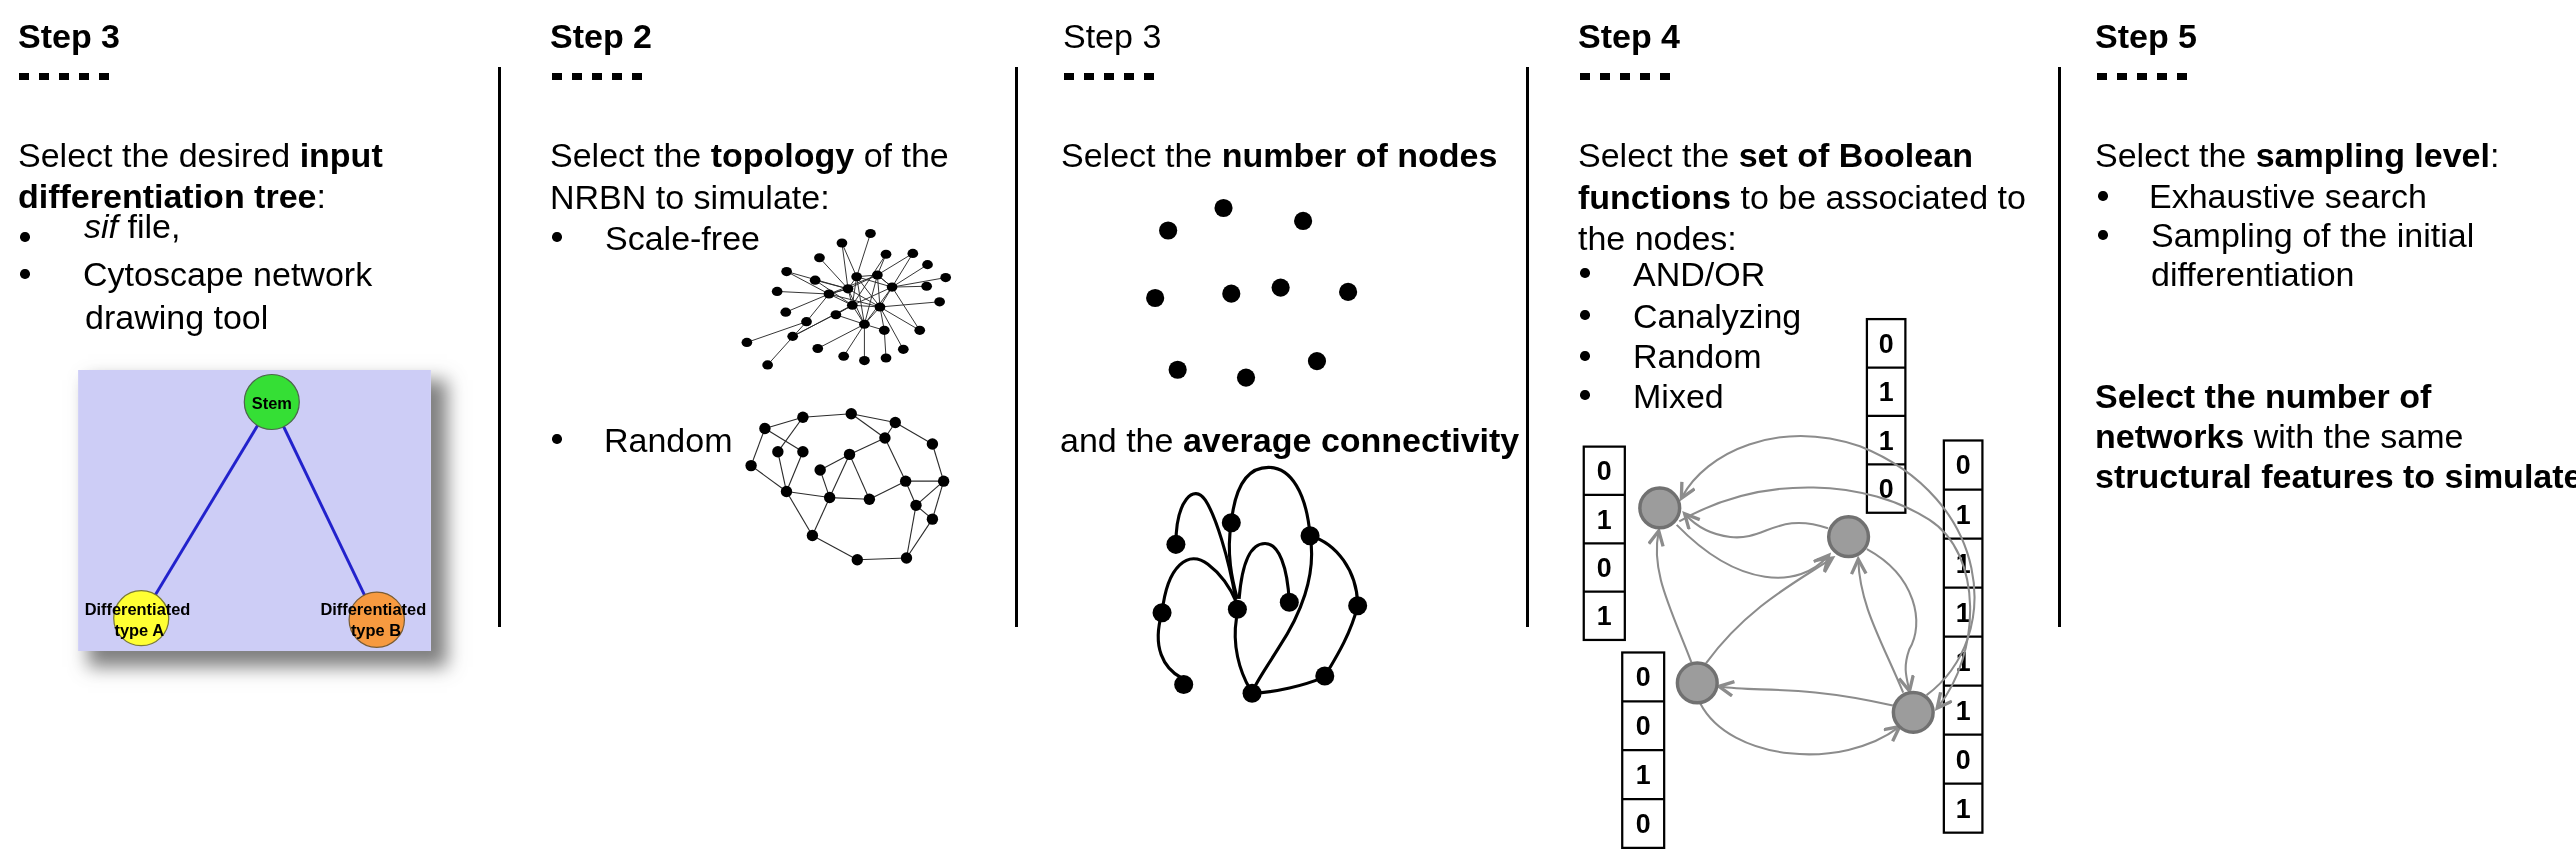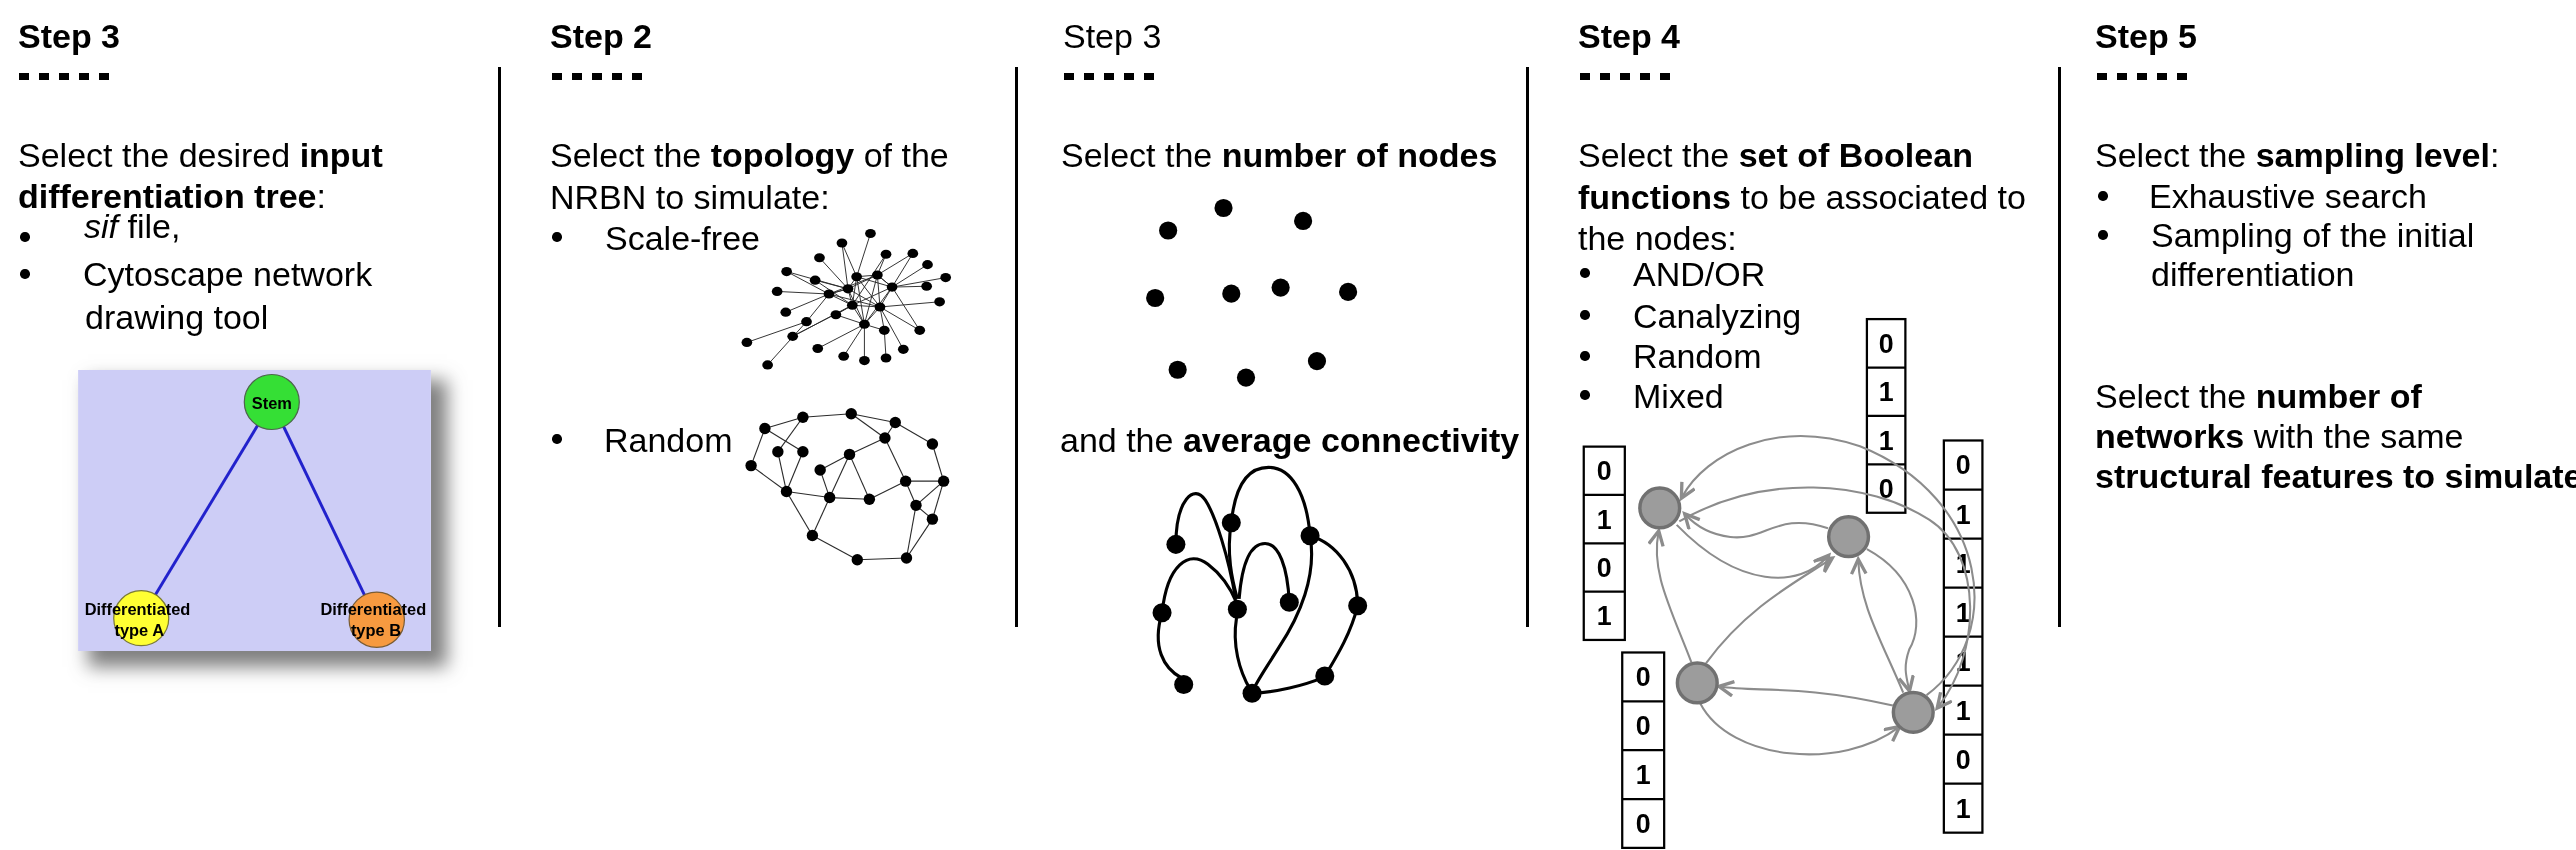--- a/index.html
+++ b/index.html
@@ -307,15 +307,15 @@
     <circle cx="2211.6" cy="822.8" r="23" fill="#9c9c9c" stroke="#717171" stroke-width="4"></circle>
   </svg>
 <div class="t" style="left:2095px;top:19px;font-size:34px;font-weight:bold;">Step 5</div>
 <div class="da" style="left:2097px;top:73px;"></div>
 <div class="t" style="left:2095px;top:138px;font-size:34px;">Select the <b>sampling level</b>:</div>
 <div class="bu" style="left:2098px;top:191px;width:9.5px;height:9.5px;"></div>
 <div class="t" style="left:2149px;top:179px;font-size:34px;">Exhaustive search</div>
 <div class="bu" style="left:2098px;top:230px;width:9.5px;height:9.5px;"></div>
 <div class="t" style="left:2151px;top:218px;font-size:34px;">Sampling of the initial</div>
 <div class="t" style="left:2151px;top:257px;font-size:34px;">differentiation</div>
-<div class="t" style="left:2095px;top:379px;font-size:34px;">Select the <b>number of</b></div>
+<div class="t" style="left:2095px;top:379px;font-size:34px;font-weight:bold;">Select the <b>number of</b></div>
 <div class="t" style="left:2095px;top:419px;font-size:34px;"><b>networks</b> with the same</div>
 <div class="t" style="left:2095px;top:459px;font-size:34px;font-weight:bold;">structural features to simulate</div>
 
 </body></html>

